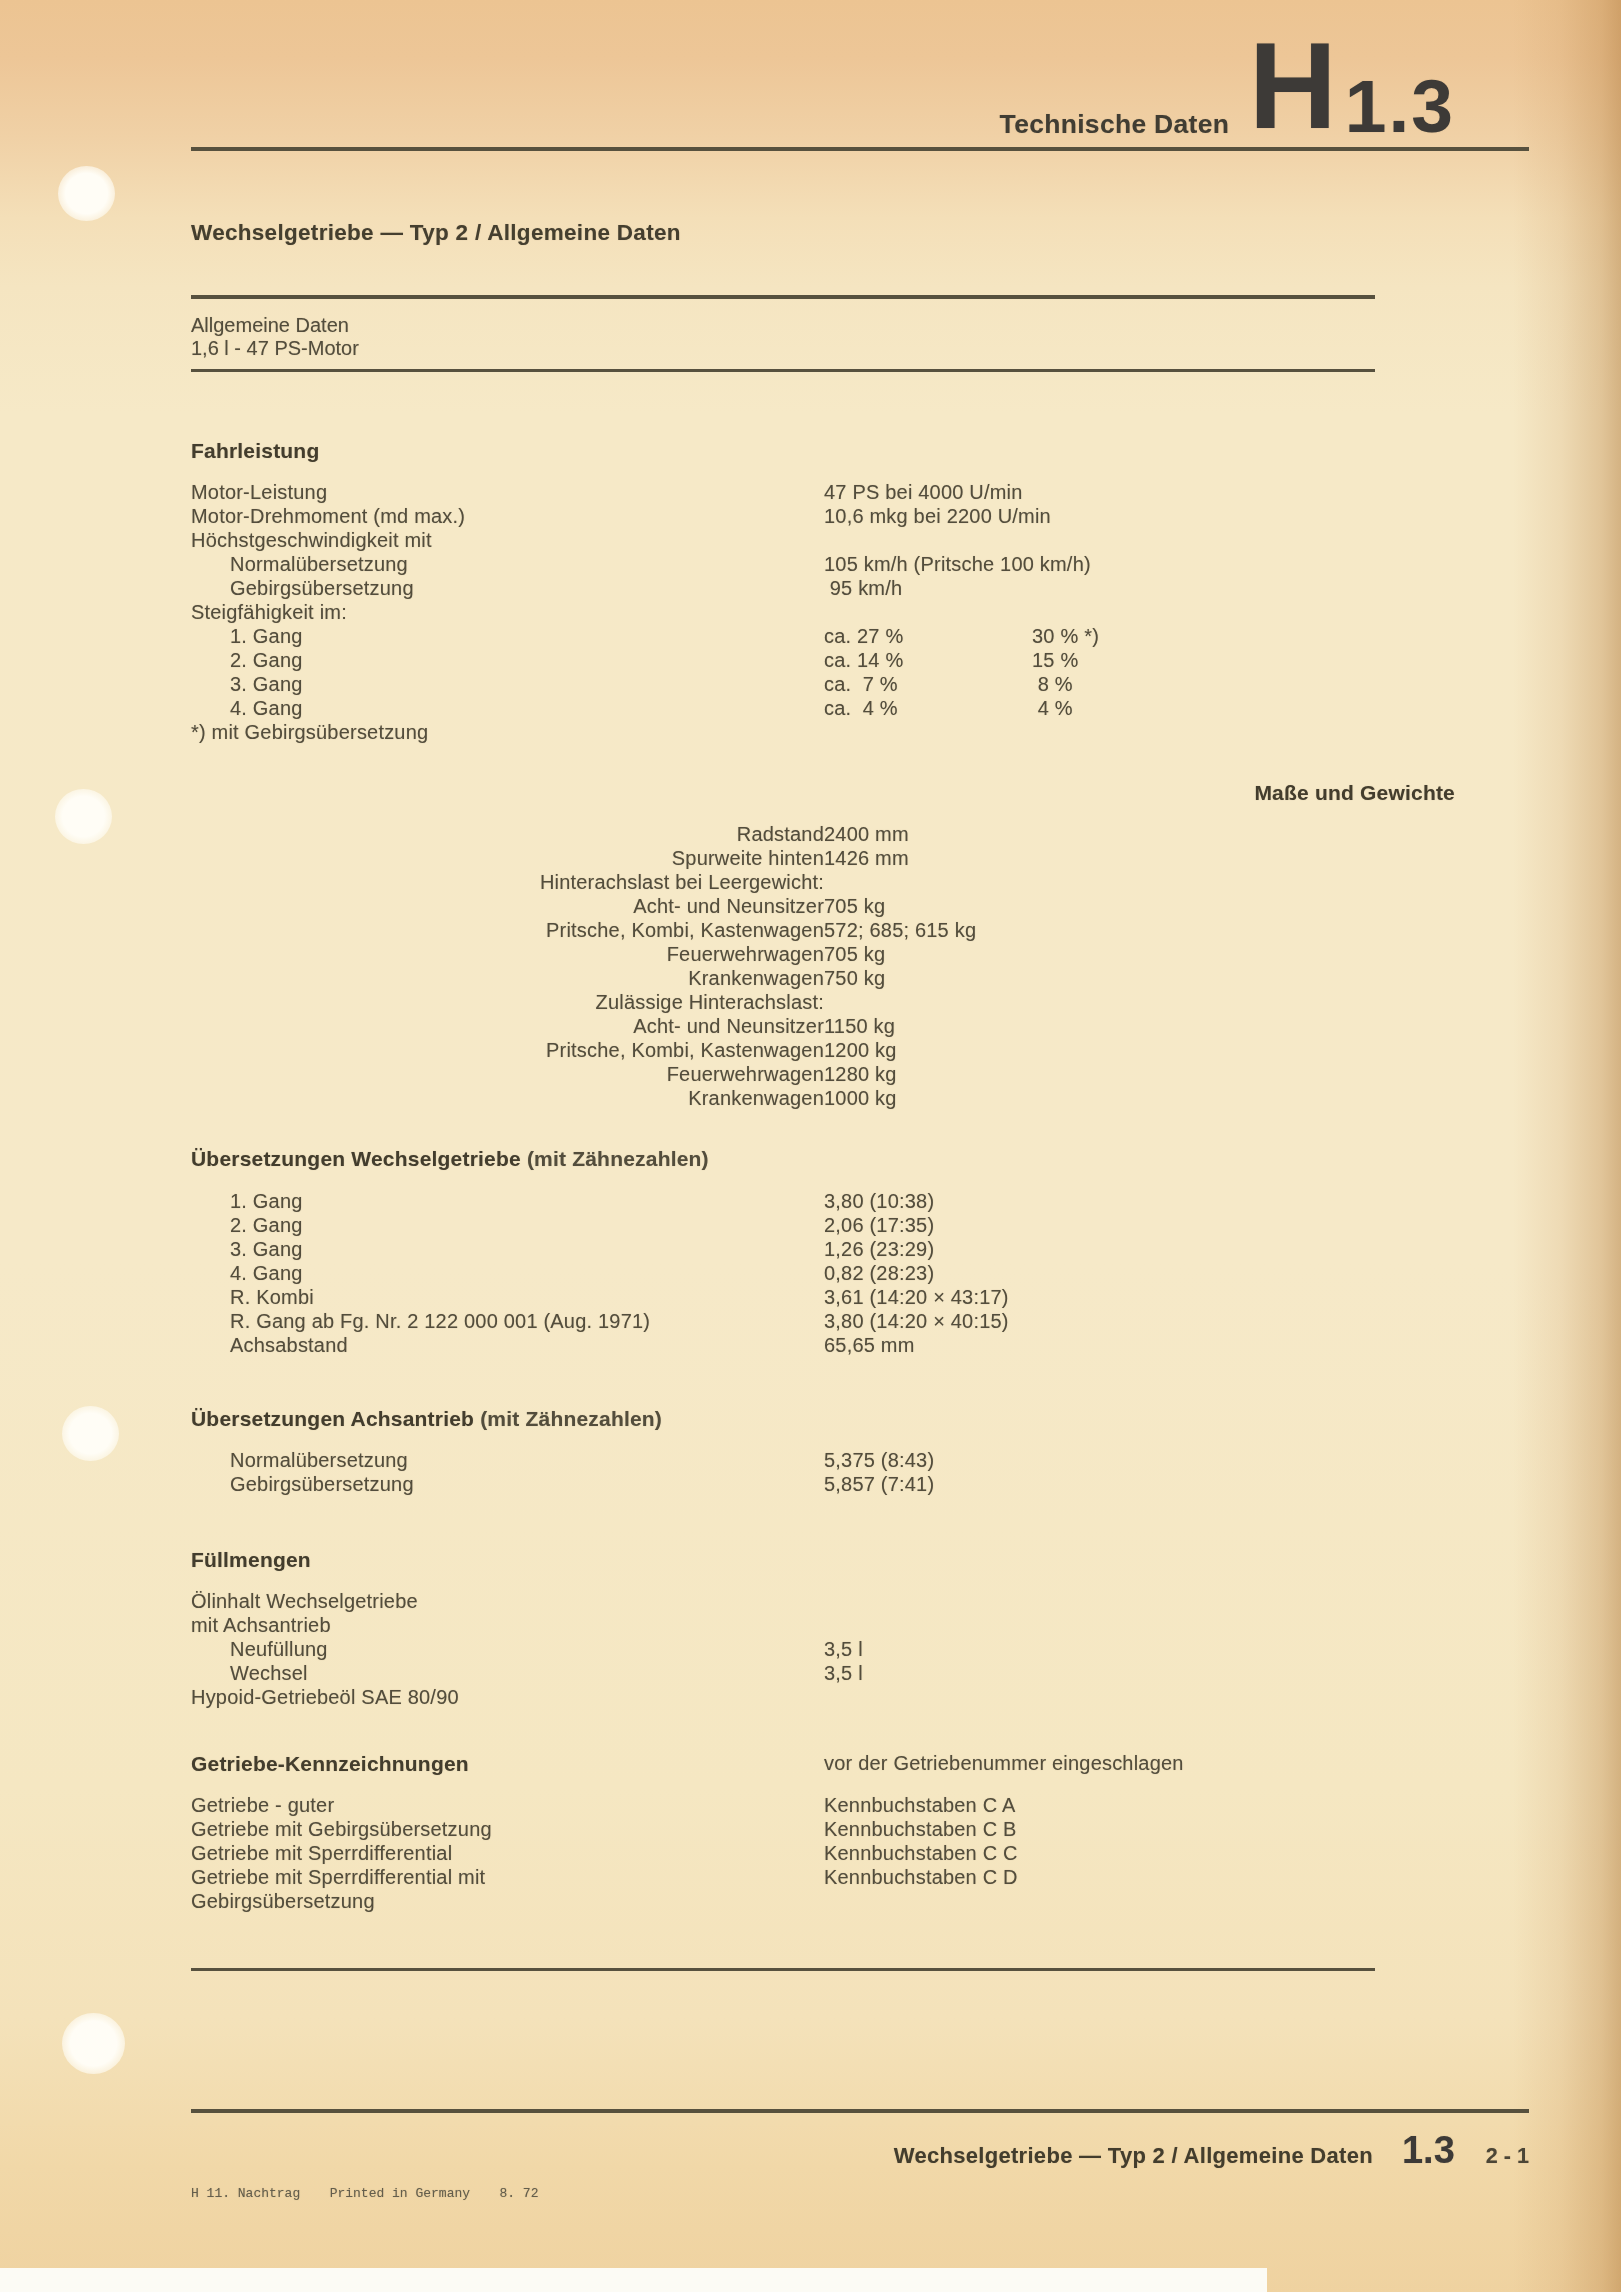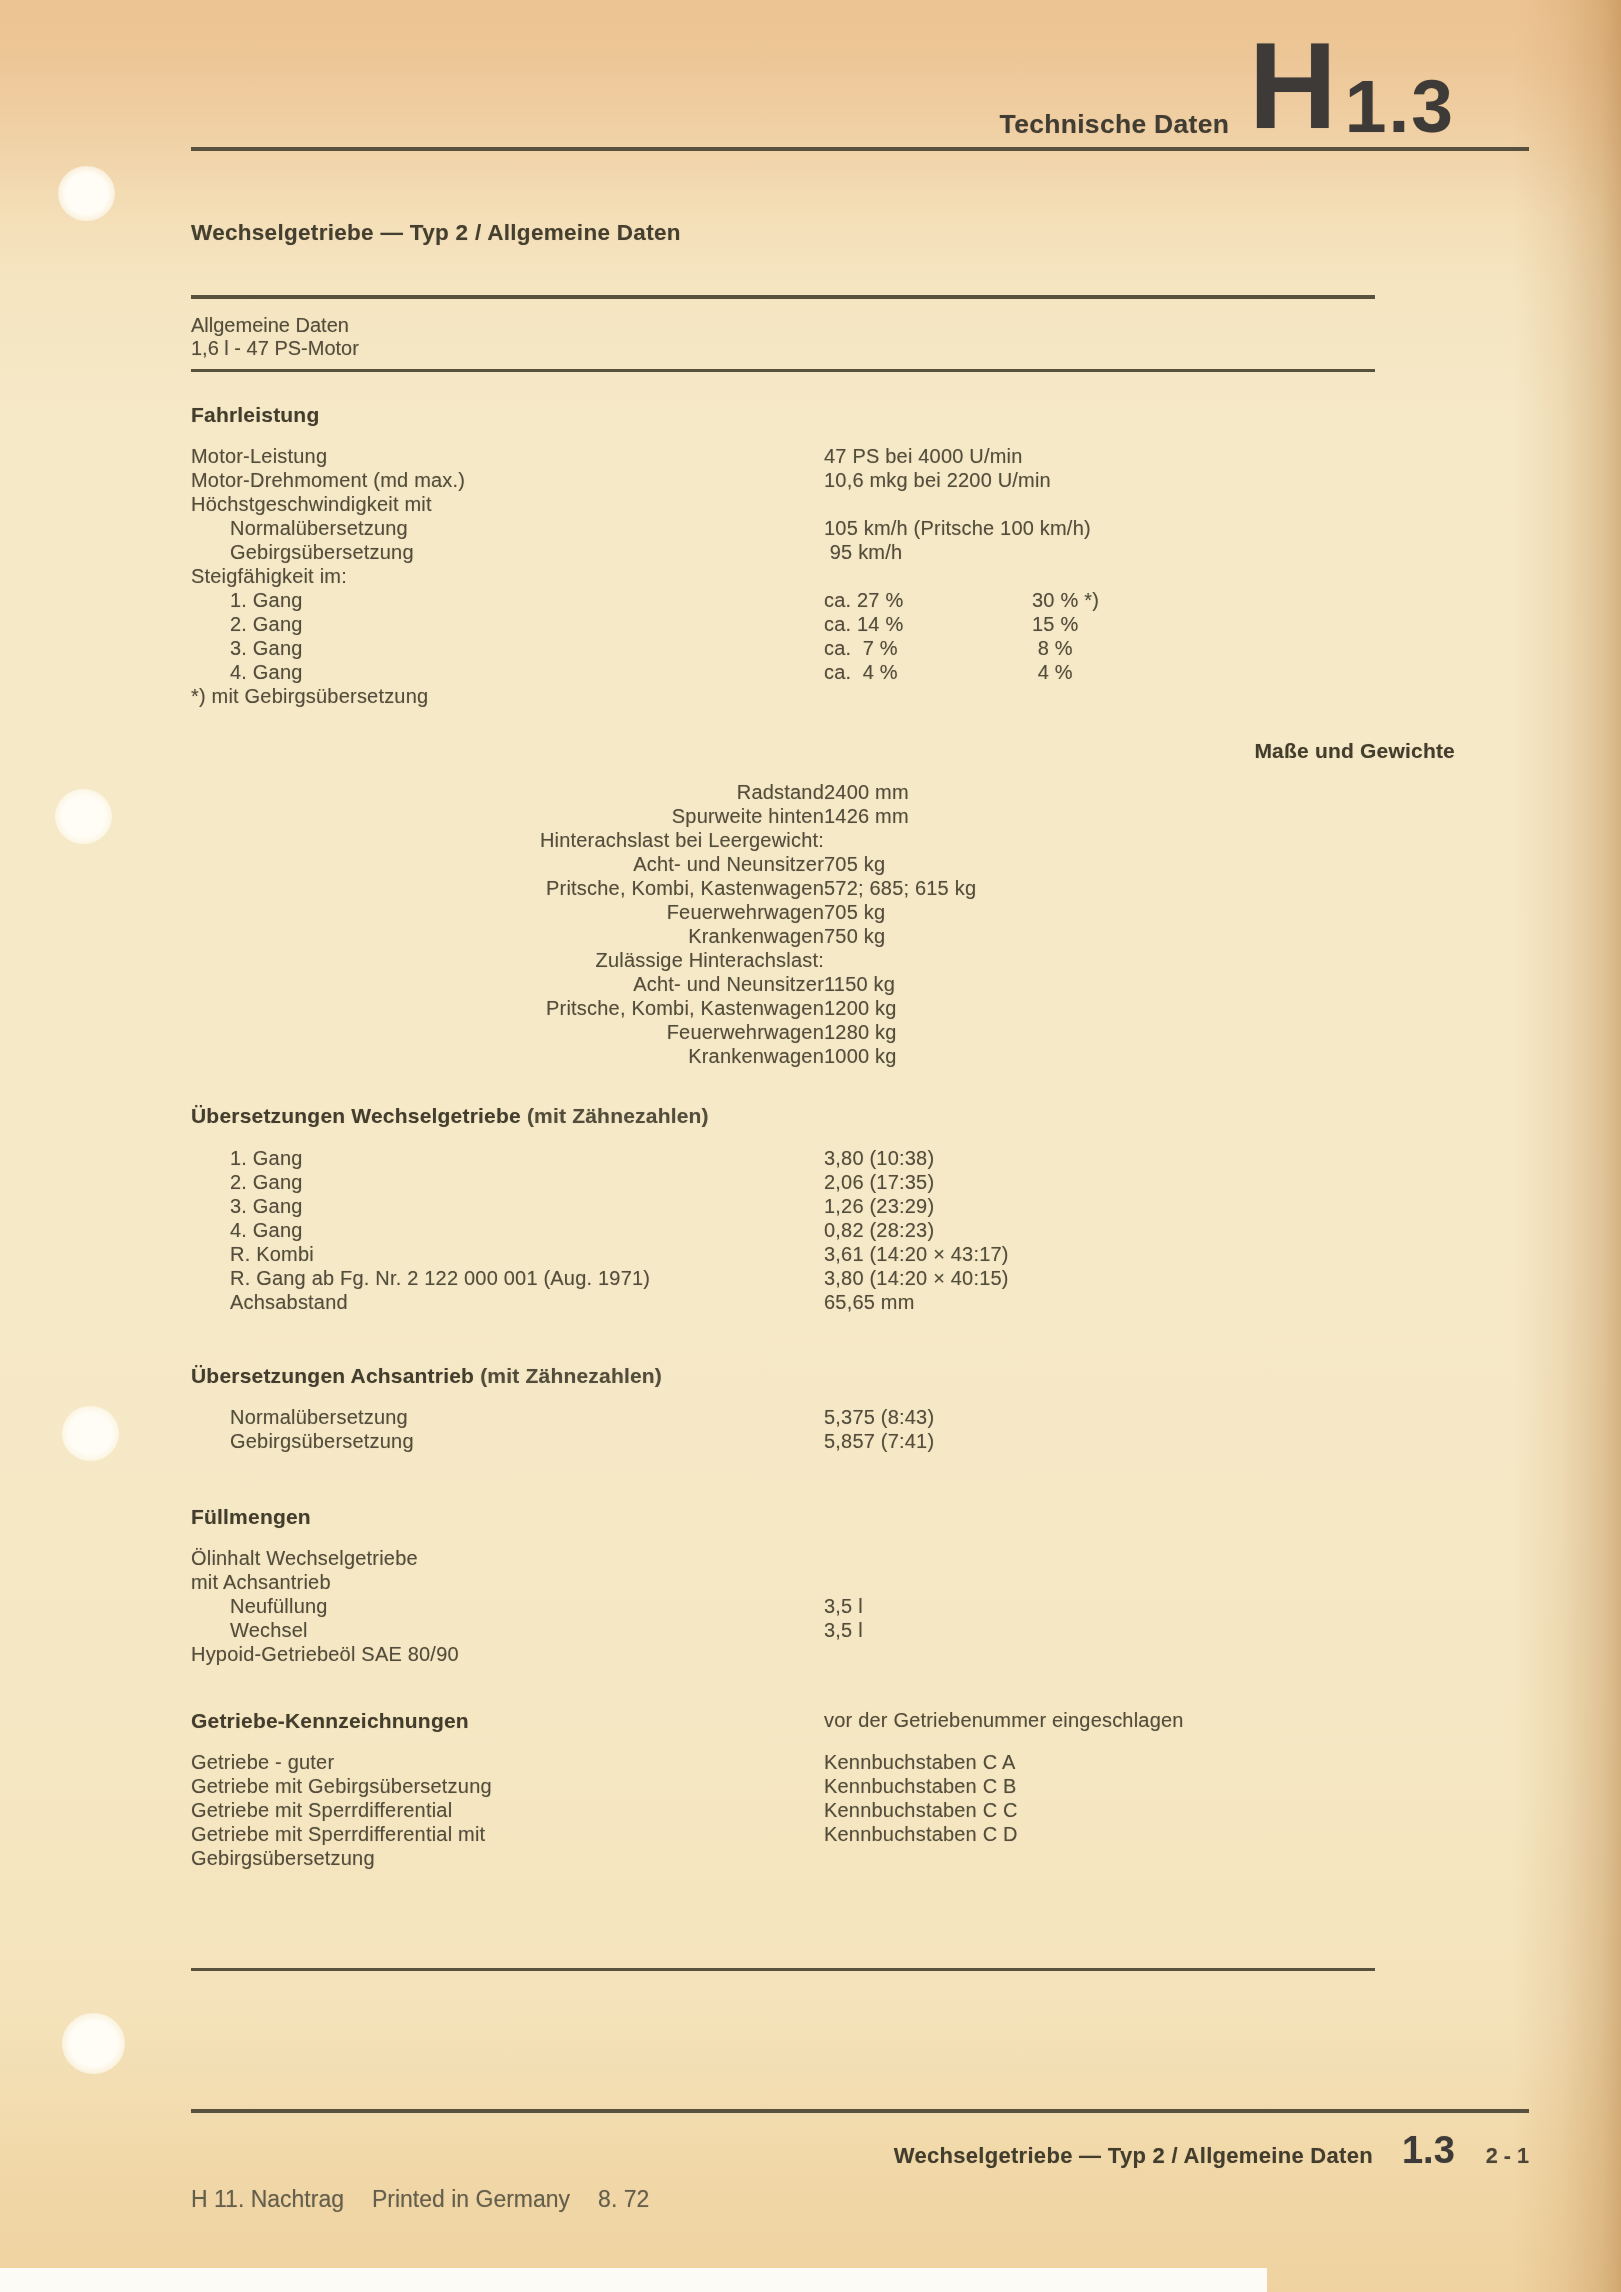--- a/index.html
+++ b/index.html
@@ -39,36 +39,36 @@
   .rule-footer { top:2109px; width:1338px; height:3.9px; }
 
   .page-title { position:absolute; top:220px; left:191px; font-size:22.5px; font-weight:bold; color:#453f2f; letter-spacing:0.3px; }
 
   .general-row { position:absolute; top:314px; left:191px; width:1184px; display:flex; font-size:20px; white-space:pre;flex-direction:column; }
   .general-row .glabel { width:633px; flex:none; }
 
   
   #sections { position:absolute; top:402px; left:191px; width:1264px; }
   .section { position:relative; }
-  .sec-heading { font-size:21px; font-weight:bold; color:#433d2d; line-height:25.5px; position:relative; white-space:pre; letter-spacing:0.2px; }
+  .sec-heading { font-size:21px; font-weight:bold; color:#433d2d; line-height:25.5px; position:relative; white-space:pre; letter-spacing:0.2px;margin-top:36px; }
   .sec-heading .suffix { font-weight:bold; color:#534d3c; }
   .sec-heading .note { position:absolute; left:633px; top:0; font-weight:normal; font-size:20px; color:#534d3c; }
   .rows { margin-top:16.7px; }
   .row { display:flex; font-size:20px; line-height:24px; white-space:pre; letter-spacing:0.2px; }
   .row .label { width:633px; flex:none; box-sizing:border-box; }
   .row .label.ind1 { padding-left:39px; }
   .row .value.w2 { width:208px; flex:none; }
 
   
   .footer-line { position:absolute; top:2129px; left:191px; width:1338px;
     display:flex; justify-content:flex-end; align-items:baseline; }
   .footer-title { font-weight:bold; font-size:22px; color:#433d2d; letter-spacing:0.3px; }
   .footer-num { font-weight:bold; font-size:38px; margin-left:29px; color:#3d3a37; }
   .footer-page { font-weight:bold; font-size:21.6px; margin-left:31px; color:#4c4636; }
-  .imprint { position:absolute; top:2186px; left:191px; font-size:23px; color:#645e4c; }
+  .imprint { position:absolute; top:2186px; left:191px; font-size:13px; color:#645e4c;font-family:Liberation Mono, monospace; }
   .imprint span { margin-right:21.6px; }
 </style>
 </head>
 <body>
 
 <div class="edge-right"></div>
 <div class="bottom-strip"></div>
 <div class="hole hole1"></div>
 <div class="hole hole2"></div>
 <div class="hole hole3"></div>

